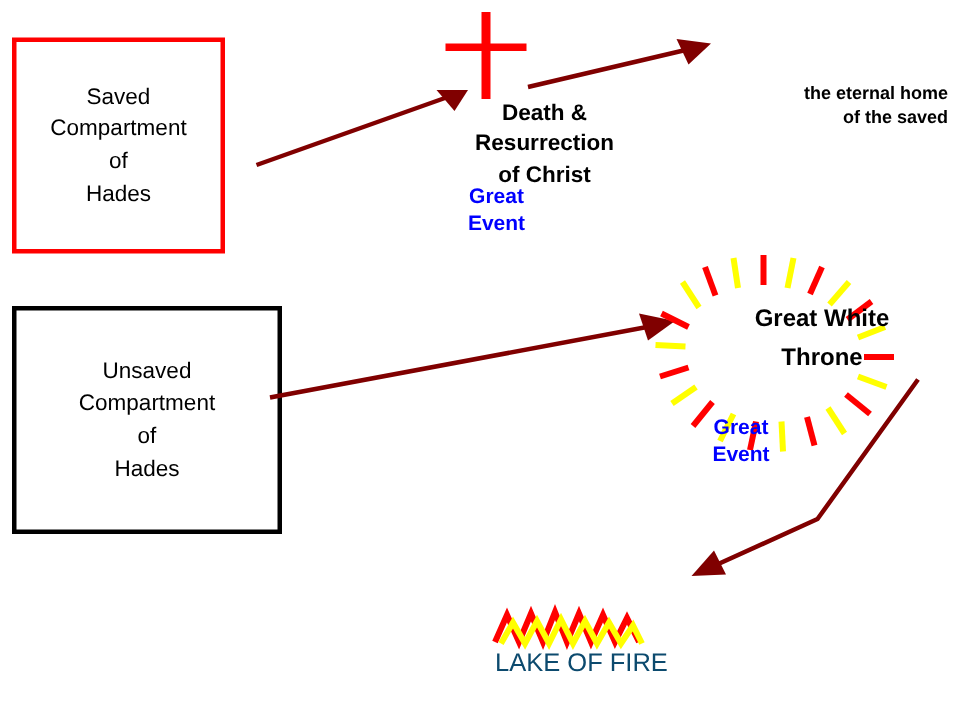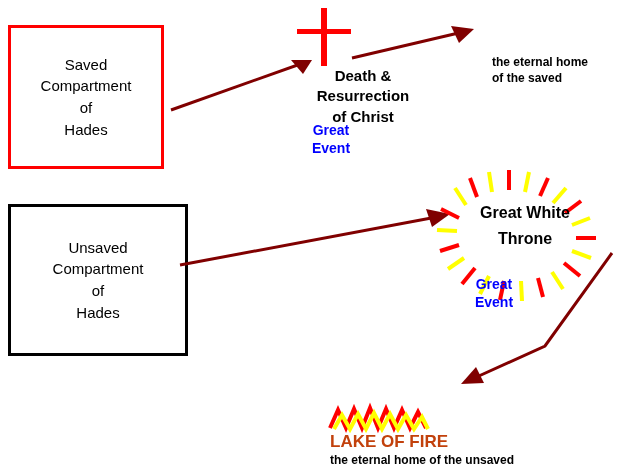--- a/index.html
+++ b/index.html
@@ -31,21 +31,21 @@
     justify-content: center;
     text-align: center;
     font-size: 15px;
     line-height: 1.45;
     color: #000000;
     background: #ffffff;
   }
   #saved-box {
     left: 8px;
     top: 25px;
-    width: 156px;
+    width: 142px;
     height: 144px;
     border: 3px solid #ff0000;
   }
   #unsaved-box {
     left: 8px;
     top: 204px;
     width: 180px;
     height: 152px;
     border: 3px solid #000000;
   }
@@ -85,21 +85,21 @@
     left: 492px;
     top: 55px;
     width: 140px;
     font-size: 12px;
     font-weight: bold;
     color: #000000;
     text-align: left;
     line-height: 1.3;
   }
   #throne-label {
-    left: 455px;
+    left: 478px;
     top: 200px;
     width: 140px;
     font-size: 16px;
     font-weight: bold;
     line-height: 1.6;
   }
   #great-event-2 {
     left: 455px;
     top: 275px;
     width: 78px;
@@ -107,22 +107,22 @@
     font-weight: bold;
     color: #0000ff;
     text-align: center;
     line-height: 1.3;
   }
   #lake-title {
     left: 330px;
     top: 432px;
     width: 200px;
     font-size: 17px;
-    font-weight: bold;
-    color: #c2410c;
+    font-weight: normal;
+    color: #0c4a6e;
     text-align: left;
   }
   #lake-sub {
     left: 330px;
     top: 453px;
     width: 290px;
     font-size: 12px;
     font-weight: bold;
     color: #000000;
     text-align: left;
@@ -204,24 +204,23 @@
       <polyline points="334,429 342,415 350,429 358,414 366,429 374,413 382,429 390,414 398,429 406,415 414,429 422,417 428,429" stroke="#ffff00"></polyline>
     </g>
   </svg>
 
   <div class="label" id="death-label" style="white-space:pre-line;">Death &amp;
 Resurrection
 of Christ</div>
   <div class="label" id="great-event-1" style="white-space:pre-line;">Great
 Event</div>
 
-  <div class="label" id="heaven-sub" style="white-space:pre-line;">the eternal home
+  <div class="label" id="heaven-sub" style="white-space:pre-line;text-align:right;">the eternal home
 of the saved</div>
 
   <div class="label" id="throne-label" style="white-space:pre-line;">Great White
 Throne</div>
   <div class="label" id="great-event-2" style="white-space:pre-line;">Great
 Event</div>
 
   <div class="label" id="lake-title">LAKE OF FIRE</div>
-  <div class="label" id="lake-sub">the eternal home of the unsaved</div>
 
 </div>
 
 </body></html>

